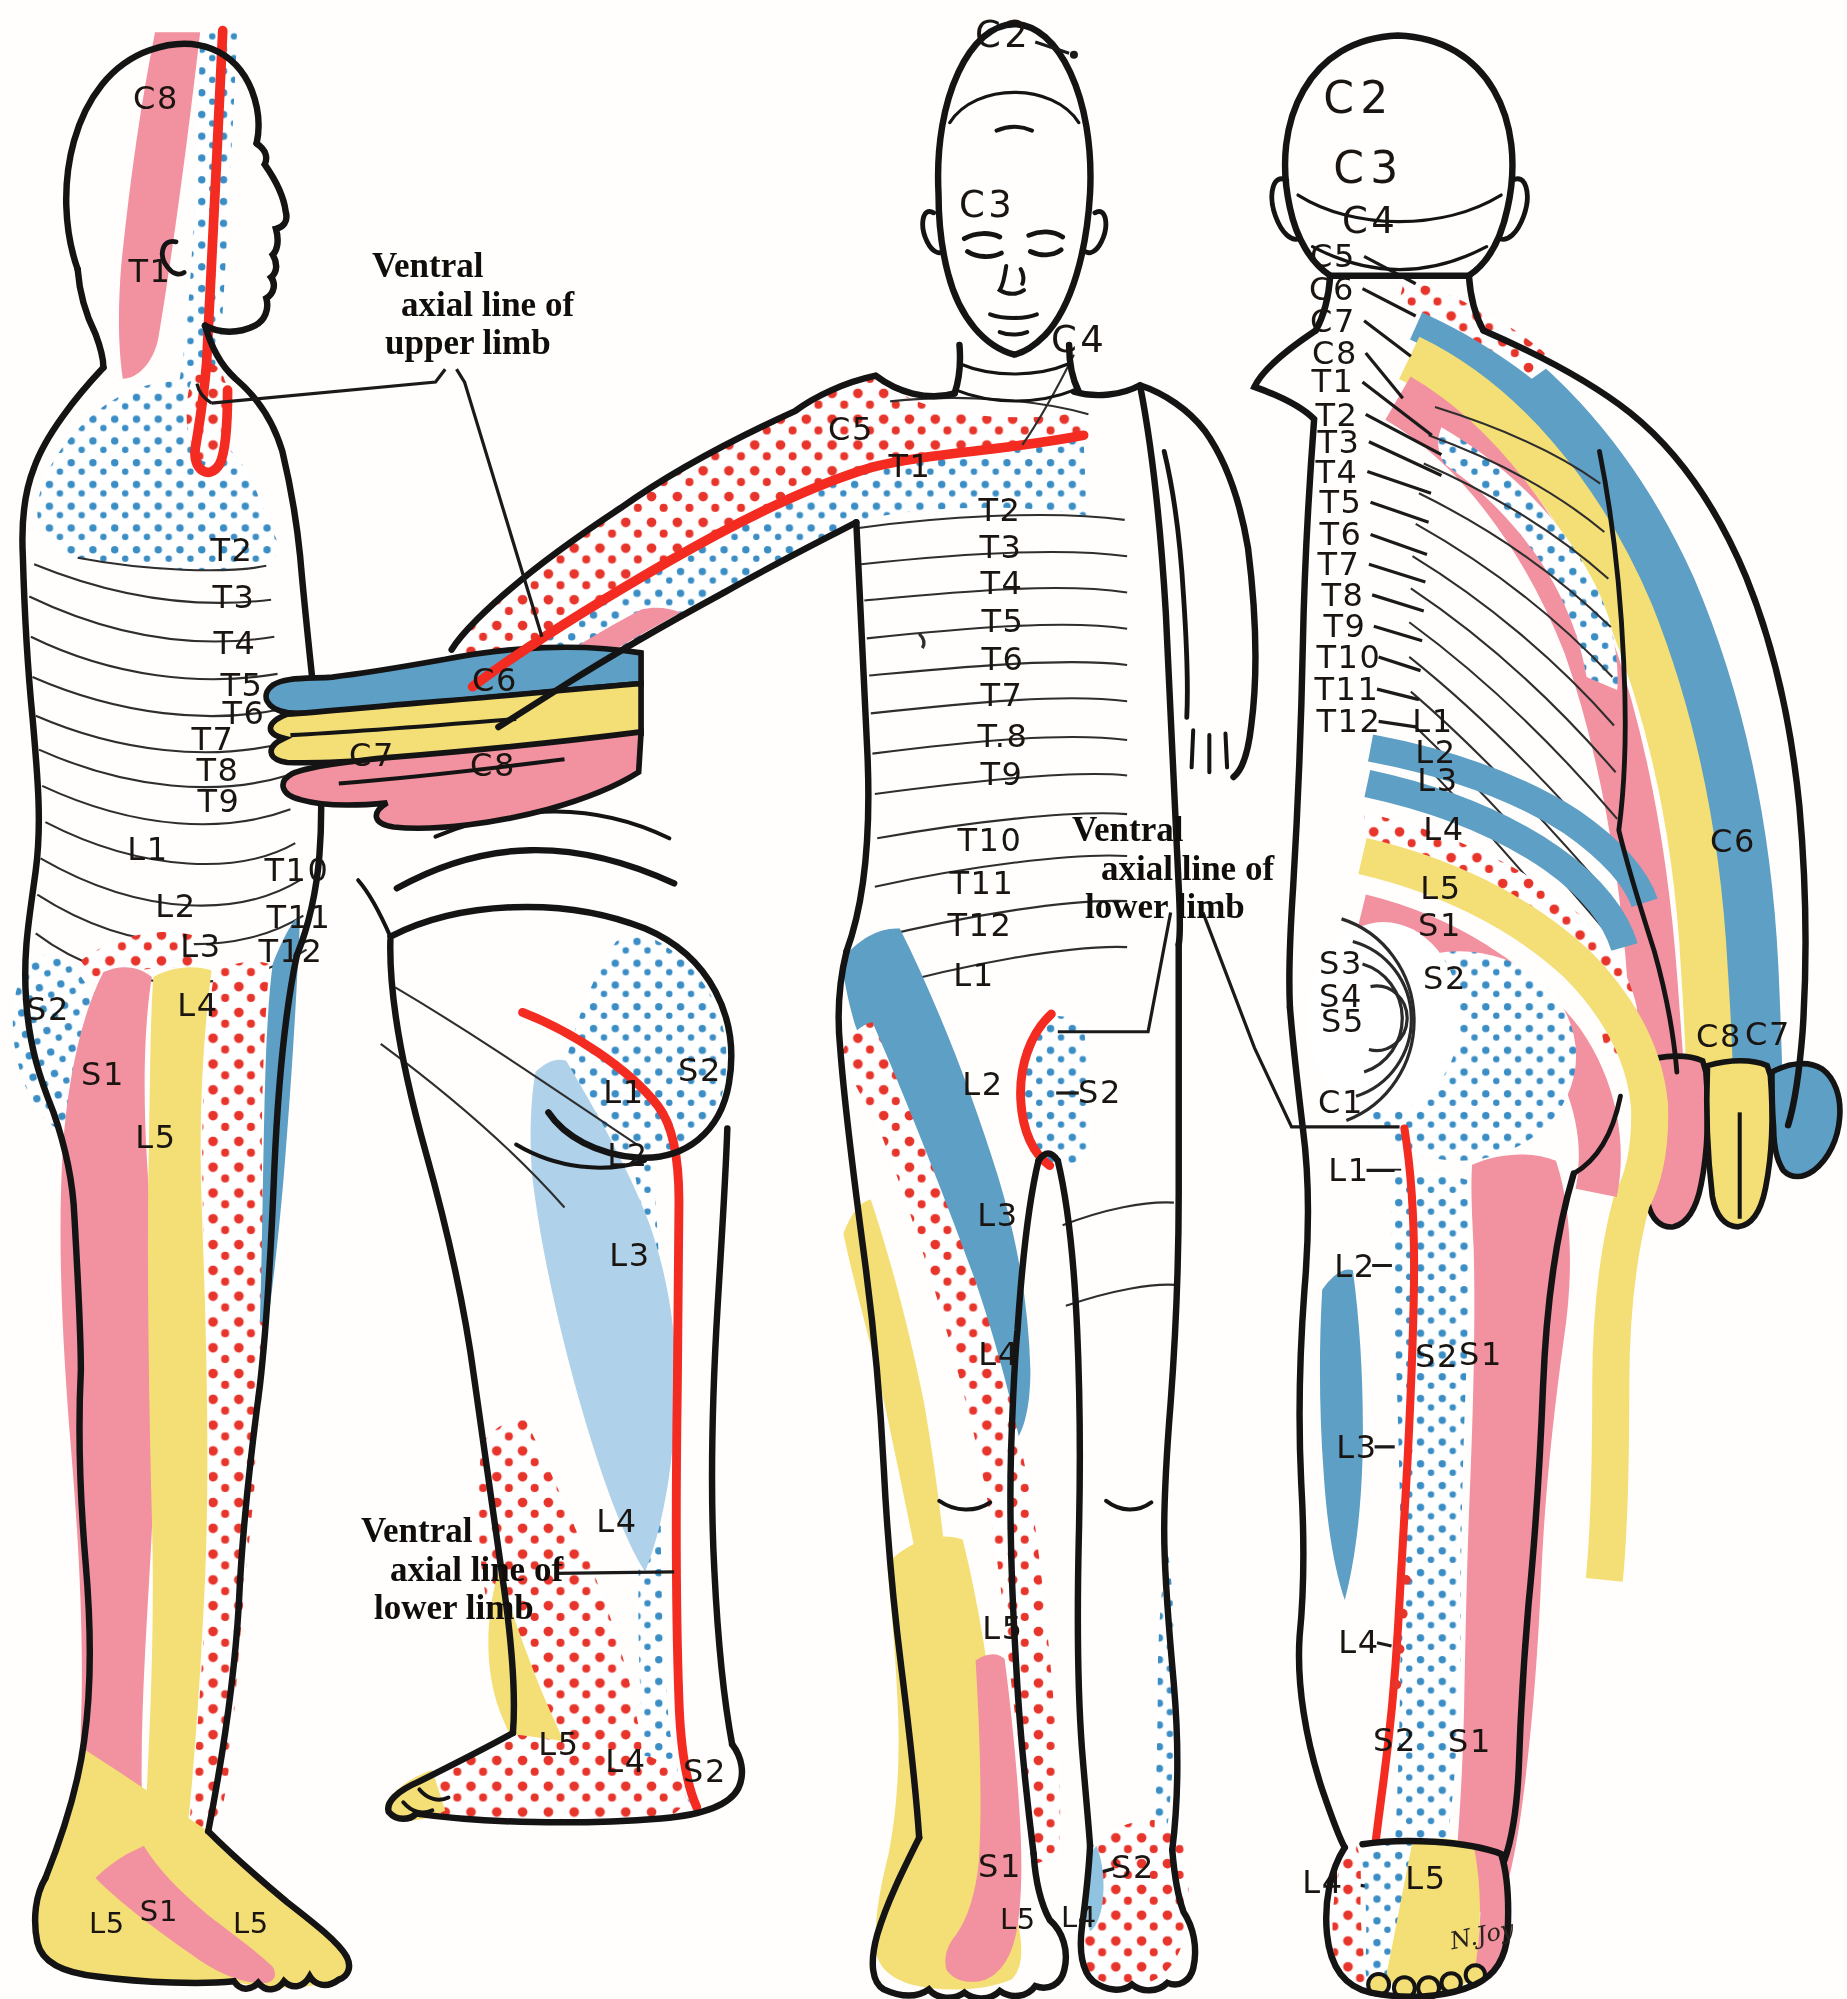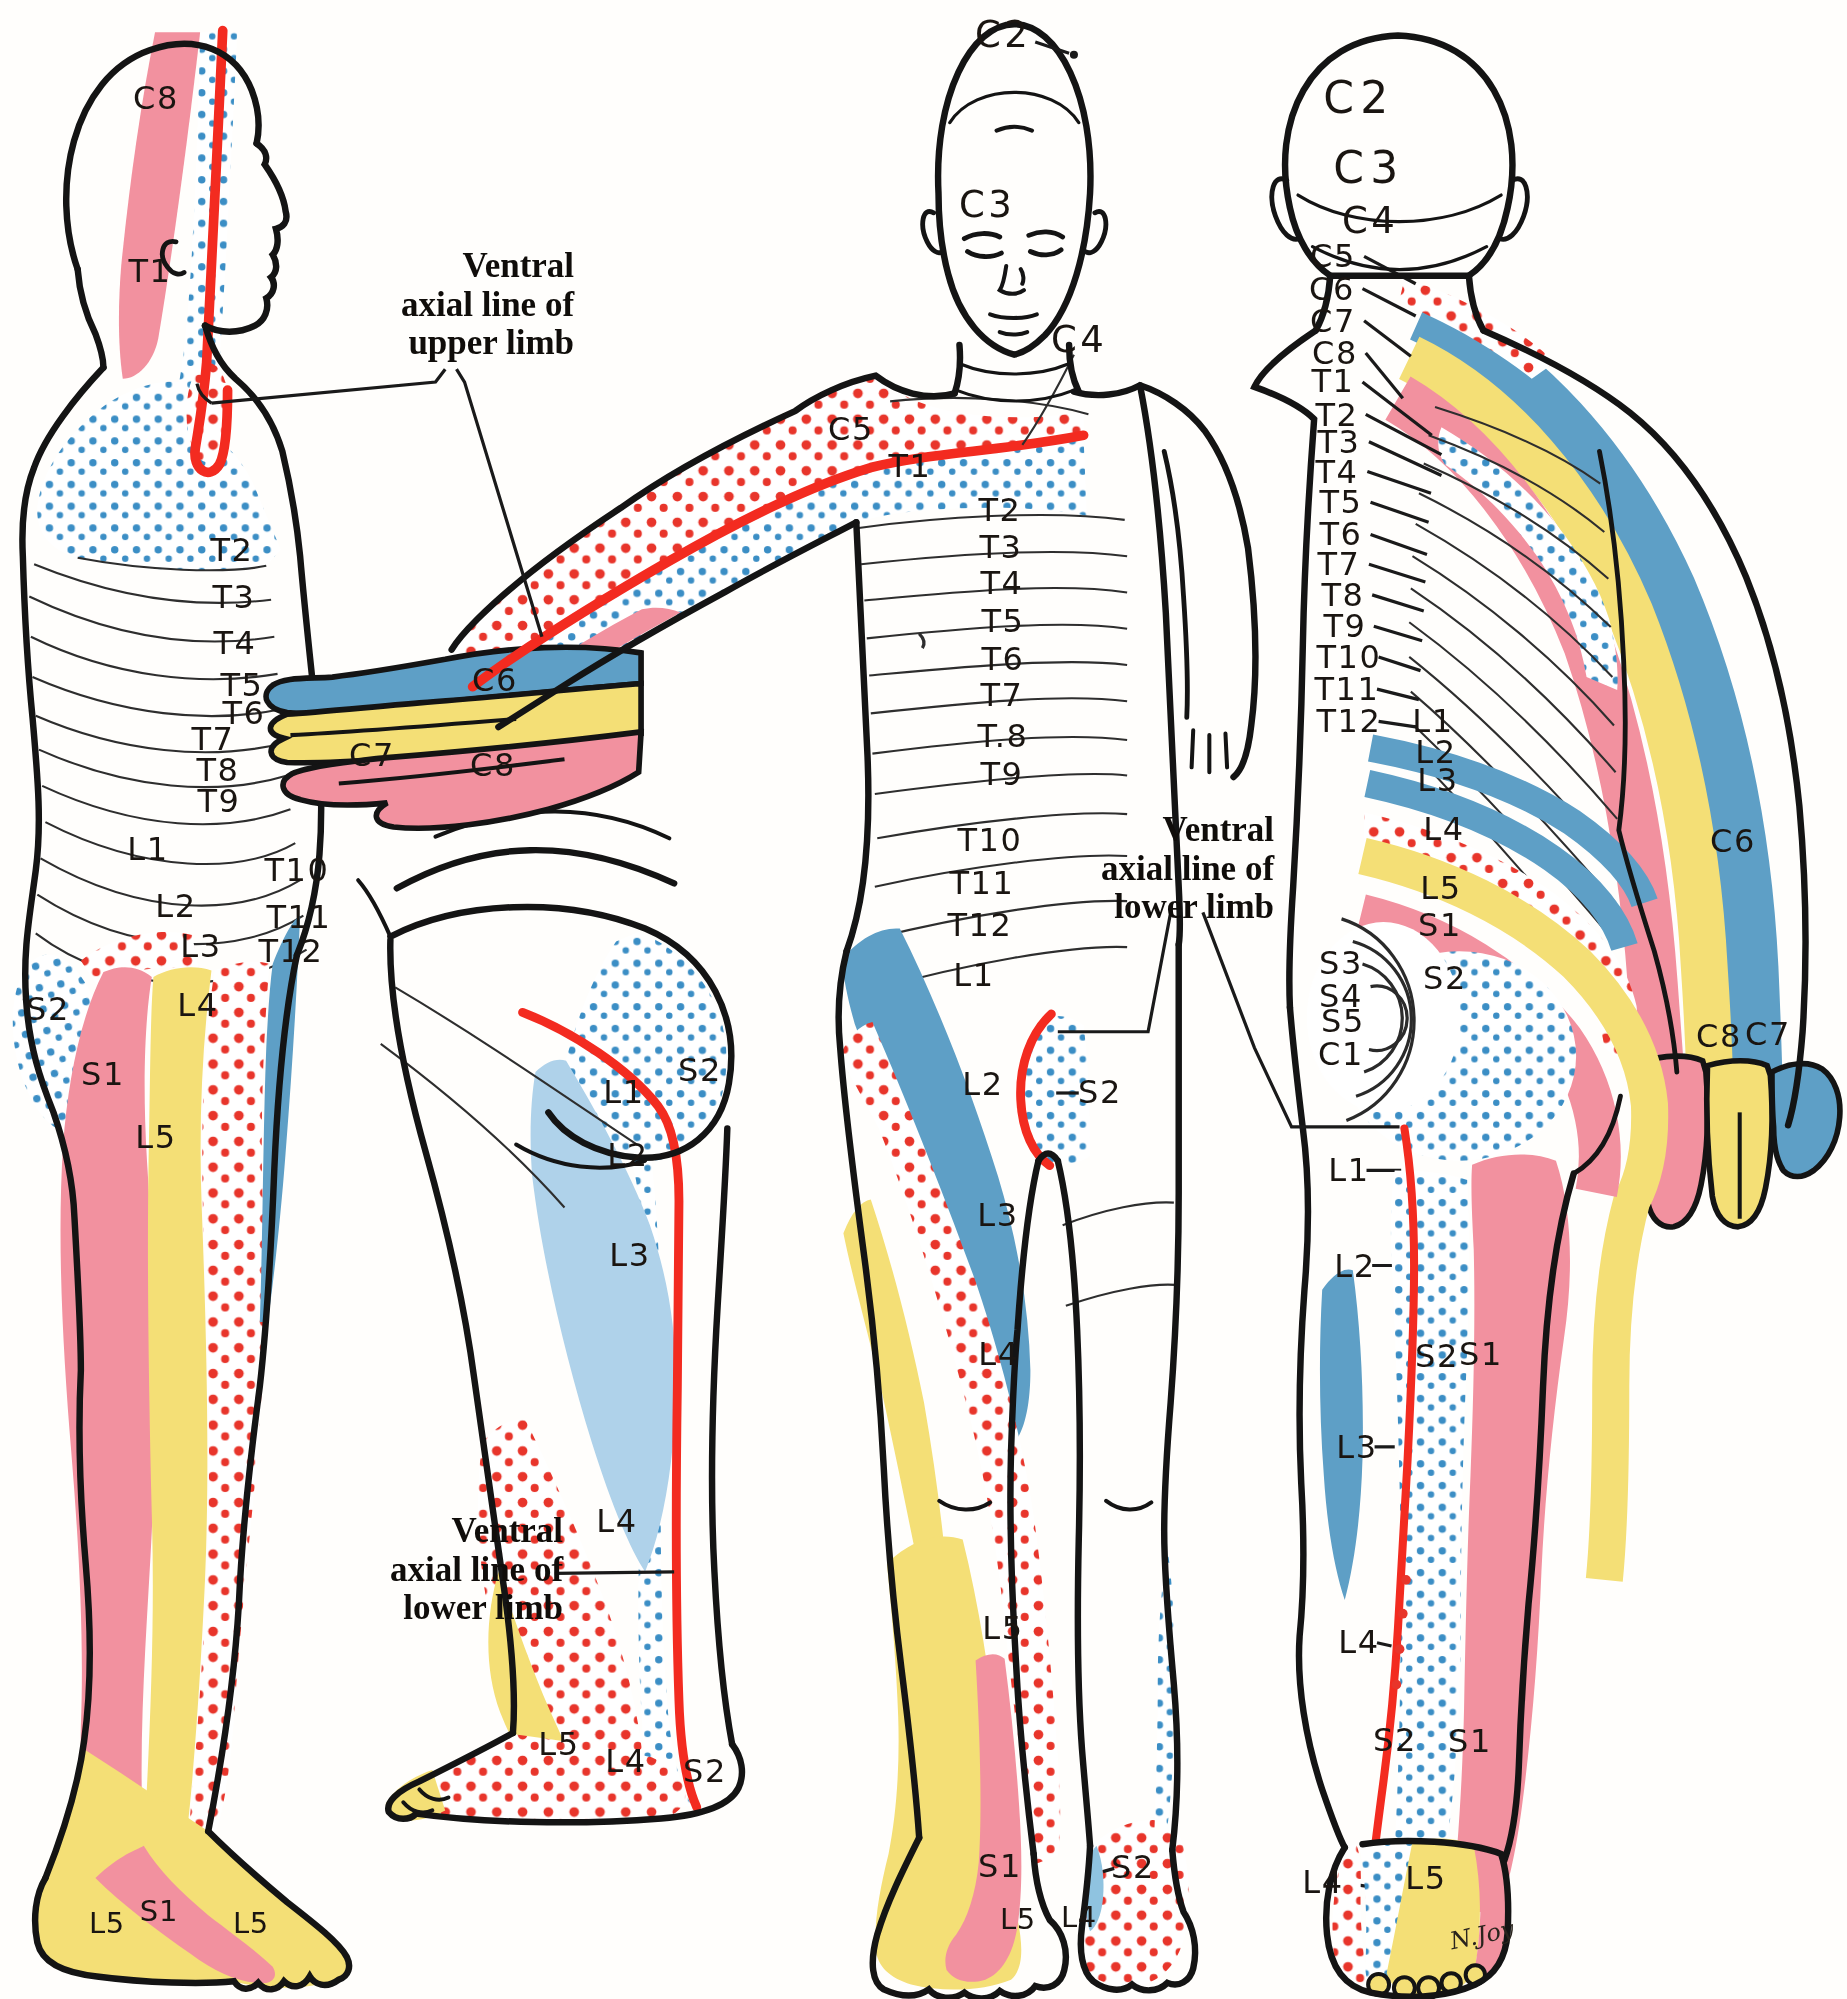--- a/index.html
+++ b/index.html
@@ -5,21 +5,21 @@
   html,body{margin:0;padding:0;background:#ffffff;}
   #stage{position:relative;width:1848px;height:1999px;background:#fffefc;overflow:hidden;
          font-family:"DejaVu Sans",sans-serif;}
   #art{position:absolute;left:0;top:0;}
   .lbl{position:absolute;transform:translate(-50%,-50%);font:32px "DejaVu Sans",sans-serif;
        color:#1a1511;letter-spacing:1.6px;white-space:nowrap;z-index:5;}
   .lbl.big{font-size:44px;letter-spacing:6.4px;}
   .lbl.med{font-size:37px;letter-spacing:3.2px;}
   .lbl.sm{font-size:29px;letter-spacing:0.8px;}
   .note{position:absolute;font-family:"Liberation Serif","DejaVu Serif",serif;font-weight:700;
-        font-size:35px;color:#100d0a;line-height:1.1;white-space:nowrap;z-index:5;text-align:right;}
+        font-size:35px;color:#100d0a;line-height:1.1;white-space:nowrap;z-index:5;}
   .note div{display:block;}
   .note .l1{margin-left:0;}
   .note .l2{margin-left:29px;}
   .note .l3{margin-left:13px;}
   .sig{position:absolute;font-family:"DejaVu Serif",serif;font-style:italic;font-size:24px;
        color:#2a241d;transform:translate(-50%,-50%) rotate(-12deg);z-index:5;}
 </style>
 </head>
 <body>
 
@@ -388,21 +388,21 @@
     <div class="lbl" style="left: 1433px; top: 721px;">L1</div>
     <div class="lbl" style="left: 1436px; top: 752px;">L2</div>
     <div class="lbl" style="left: 1438px; top: 780px;">L3</div>
     <div class="lbl" style="left: 1444px; top: 829px;">L4</div>
     <div class="lbl" style="left: 1441px; top: 888px;">L5</div>
     <div class="lbl" style="left: 1440px; top: 925px;">S1</div>
     <div class="lbl" style="left: 1341px; top: 963px;">S3</div>
     <div class="lbl" style="left: 1445px; top: 978px;">S2</div>
     <div class="lbl" style="left: 1341px; top: 996px;">S4</div>
     <div class="lbl" style="left: 1343px; top: 1021px;">S5</div>
-    <div class="lbl" style="left: 1341px; top: 1054px;">C1</div>
+    <div class="lbl" style="left: 1341px; top: 1102px;">C1</div>
     <div class="lbl" style="left: 1733px; top: 841px;">C6</div>
     <div class="lbl" style="left: 1719px; top: 1036px;">C8</div>
     <div class="lbl" style="left: 1768px; top: 1034px;">C7</div>
     <div class="lbl" style="left: 1349px; top: 1170px;">L1</div>
     <div class="lbl" style="left: 1355px; top: 1266px;">L2</div>
     <div class="lbl" style="left: 1437px; top: 1356px;">S2</div>
     <div class="lbl" style="left: 1481px; top: 1354px;">S1</div>
     <div class="lbl" style="left: 1357px; top: 1447px;">L3</div>
     <div class="lbl" style="left: 1359px; top: 1642px;">L4</div>
     <div class="lbl" style="left: 1395px; top: 1740px;">S2</div>

